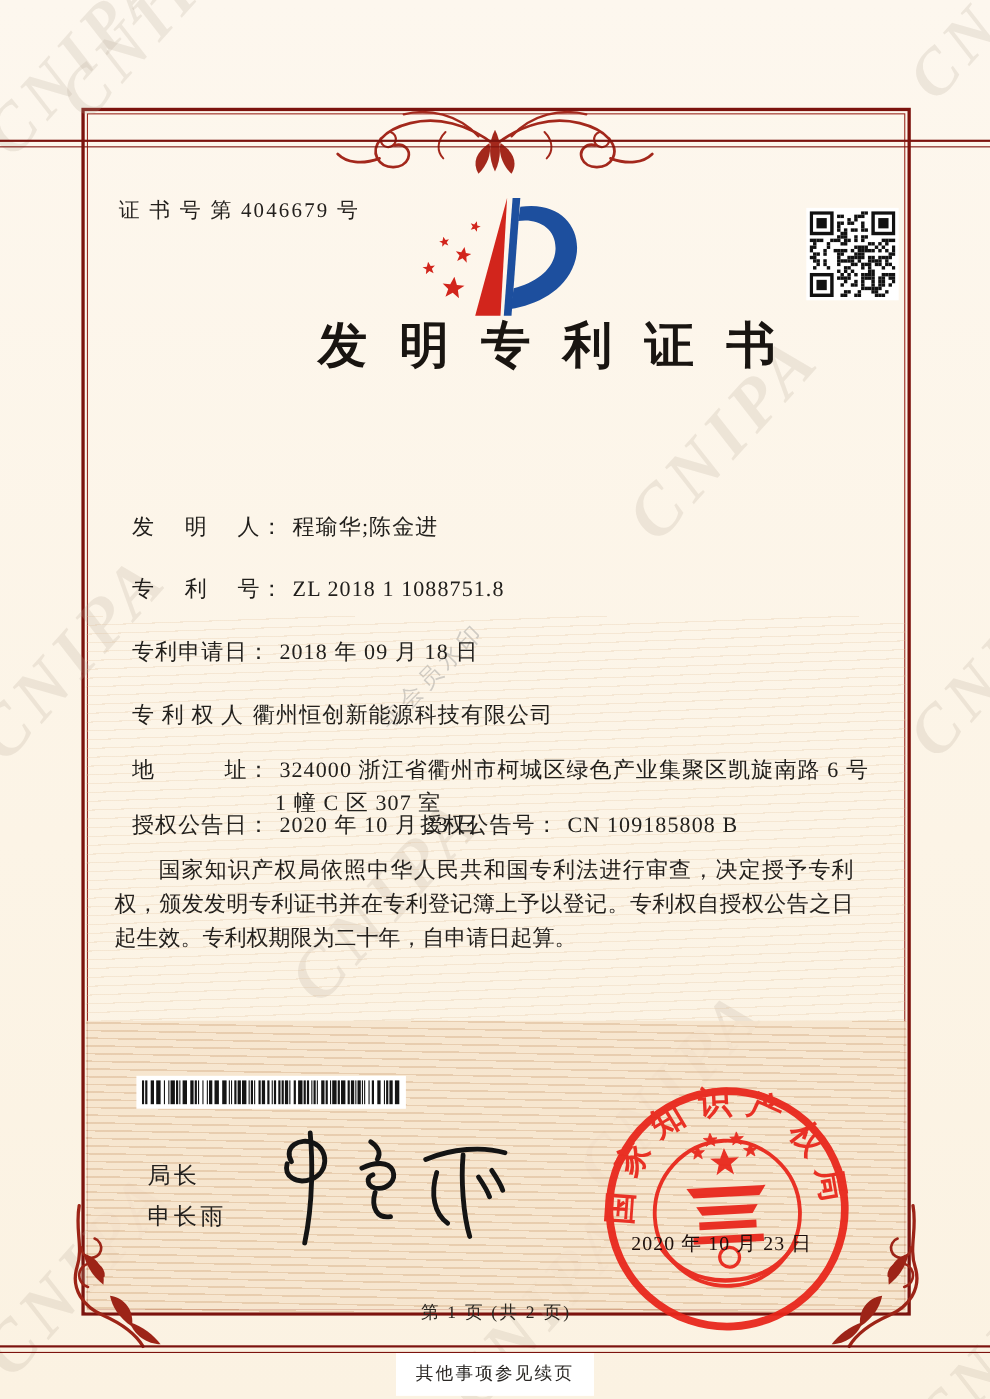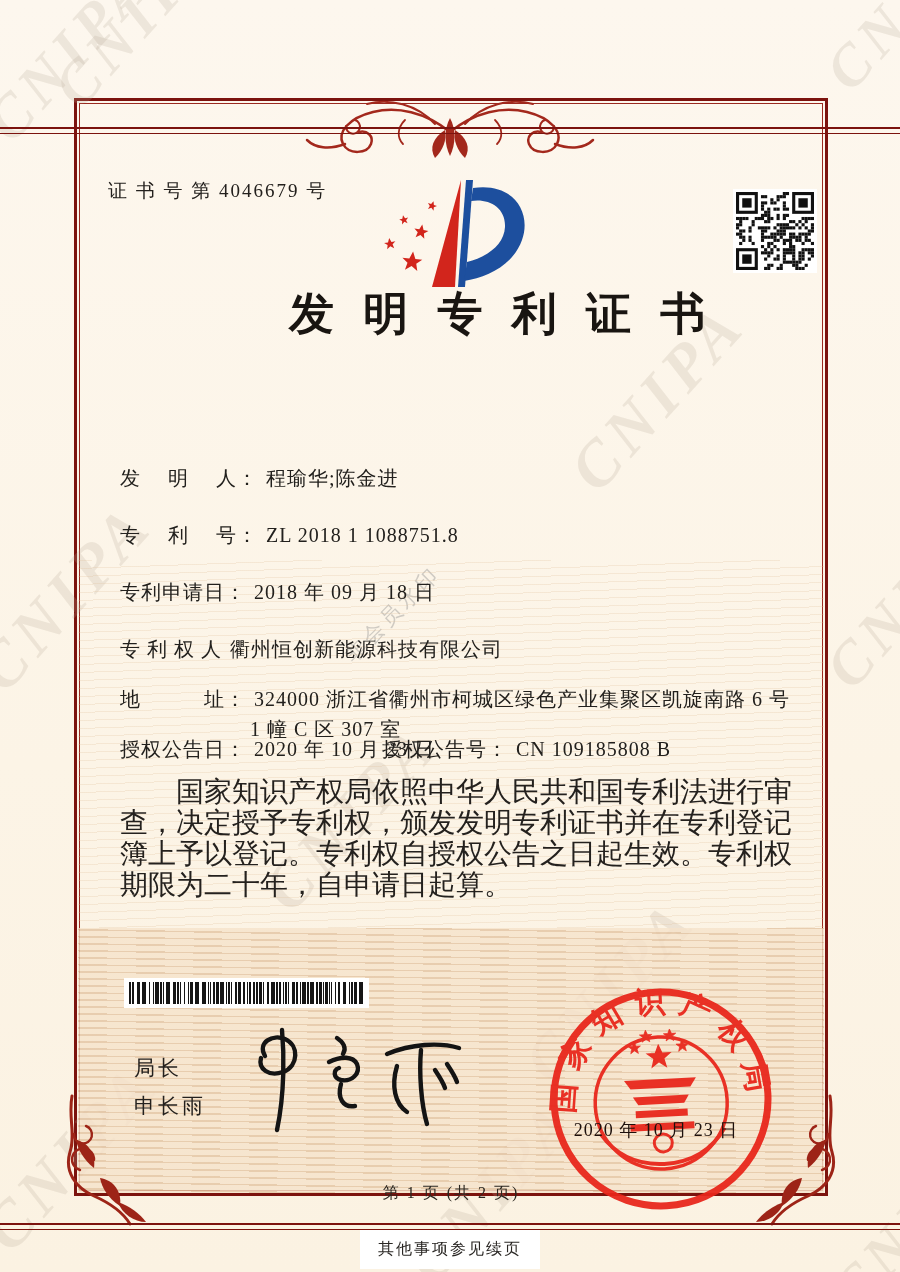--- a/index.html
+++ b/index.html
@@ -36,21 +36,21 @@
          letter-spacing:9px;color:#191511;}
 
   
   .row{left:120px;font-size:20px;letter-spacing:1px;white-space:nowrap;color:#22201d;}
   .row .lb{display:inline-block;min-width:96px;}
   .row .vl{margin-left:8px;}
   .addr2{left:250px;font-size:20px;letter-spacing:1px;color:#22201d;}
   .pair2{left:382px;}
 
   
-  .paras{left:120px;top:748px;width:672px;font-size:28px;line-height:31px;text-align:justify;color:#24211e;}
+  .paras{left:104px;top:748px;width:672px;font-size:20px;line-height:31px;text-align:justify;color:#24211e;}
   .paras p{margin:0;text-indent:2em;}
 
   
   .barcode-box{left:124px;top:950px;background:#fff;padding:4px 5px;line-height:0;}
   .signer-title{left:134px;top:1026px;font-family:Liberation Mono, monospace;font-size:21px;letter-spacing:3px;color:#24211e;}
   .signer-name{left:134px;top:1064px;font-family:Liberation Sans, sans-serif;font-size:21px;letter-spacing:3px;color:#24211e;}
   .sig{left:225px;top:994px;}
   .seal{left:547px;top:957px;opacity:.94;mix-blend-mode:multiply;transform:rotate(-3deg);}
   .seal-arc{font-size:30px;font-weight:bold;letter-spacing:12px;fill:#e8251a;font-family:"Liberation Serif",serif;}
   .seal-date{left:556px;top:1090px;width:200px;text-align:center;font-size:18px;letter-spacing:1px;color:#1d100c;z-index:5;}

